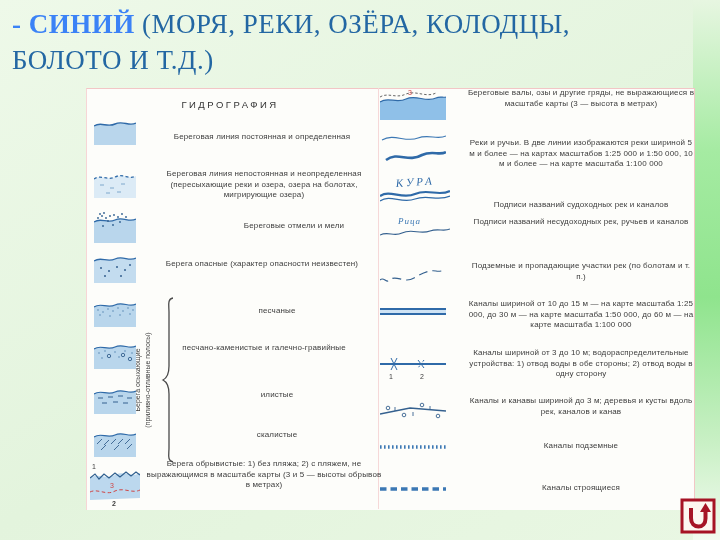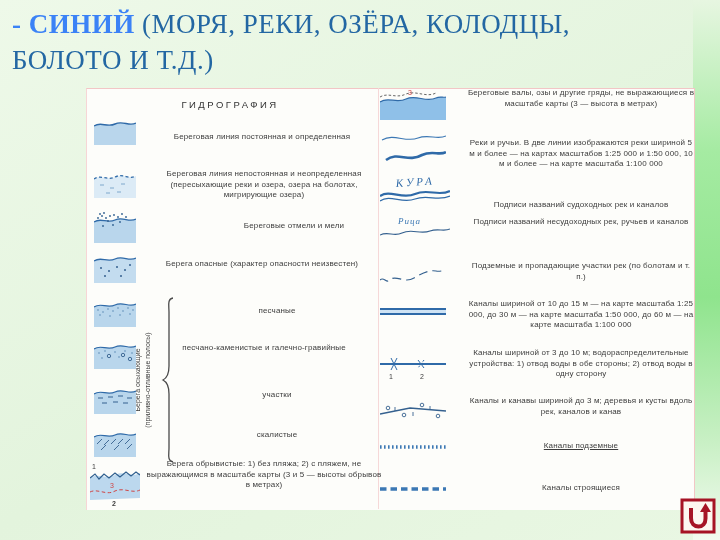--- a/index.html
+++ b/index.html
@@ -168,21 +168,21 @@
 
 <div class="sym" style="left:94px;top:382px;">
   <svg width="42" height="32" viewBox="0 0 42 32">
     <path d="M0,12 C7,7 13,14 21,10 C29,6 35,13 42,9 L42,32 L0,32 Z" fill="#b9d6ec"></path>
     <path d="M0,12 C7,7 13,14 21,10 C29,6 35,13 42,9" fill="none" stroke="#2f6aa8" stroke-width="1.2"></path>
     <g stroke="#35618f" stroke-width="1">
       <path d="M4,16 h5 M14,15 h5 M24,14 h5 M33,16 h5 M8,21 h5 M19,20 h5 M29,21 h5"></path>
     </g>
   </svg>
 </div>
-<div class="lbl" style="left:182px;top:390px;width:190px;">участки</div>
+<div class="lbl" style="left:182px;top:390px;width:190px;">илистые</div>
 
 <div class="sym" style="left:94px;top:425px;">
   <svg width="42" height="32" viewBox="0 0 42 32">
     <path d="M0,12 C7,7 13,14 21,10 C29,6 35,13 42,9 L42,32 L0,32 Z" fill="#b9d6ec"></path>
     <path d="M0,12 C7,7 13,14 21,10 C29,6 35,13 42,9" fill="none" stroke="#2f6aa8" stroke-width="1.2"></path>
     <g stroke="#35618f" stroke-width="0.9">
       <path d="M3,19 l5,-5 M10,20 l5,-5 M17,19 l5,-5 M24,19 l5,-5 M31,19 l5,-5 M7,25 l5,-5 M20,25 l5,-5 M33,24 l5,-5"></path>
     </g>
   </svg>
 </div>
@@ -277,21 +277,21 @@
     </g>
   </svg>
 </div>
 <div class="lbl" style="left:467px;top:396px;width:228px;">Каналы и канавы шириной до 3 м; деревья и кусты вдоль рек, каналов и канав</div>
 
 <div class="sym" style="left:380px;top:442px;">
   <svg width="66" height="10" viewBox="0 0 66 10">
     <line x1="0" y1="5" x2="66" y2="5" stroke="#3c78b4" stroke-width="3.4" stroke-dasharray="1.6,2.4"></line>
   </svg>
 </div>
-<div class="lbl" style="left:467px;top:441px;width:228px;text-decoration:underline;">Каналы подземные</div>
+<div class="lbl" style="left:467px;top:441px;width:228px;">Каналы подземные</div>
 
 <div class="sym" style="left:380px;top:484px;">
   <svg width="66" height="10" viewBox="0 0 66 10">
     <line x1="0" y1="5" x2="66" y2="5" stroke="#3c78b4" stroke-width="3.4" stroke-dasharray="6.5,4"></line>
   </svg>
 </div>
 <div class="lbl" style="left:467px;top:483px;width:228px;">Каналы строящиеся</div>
 
 <div class="return-btn">
   <svg width="36" height="36" viewBox="0 0 36 36">

